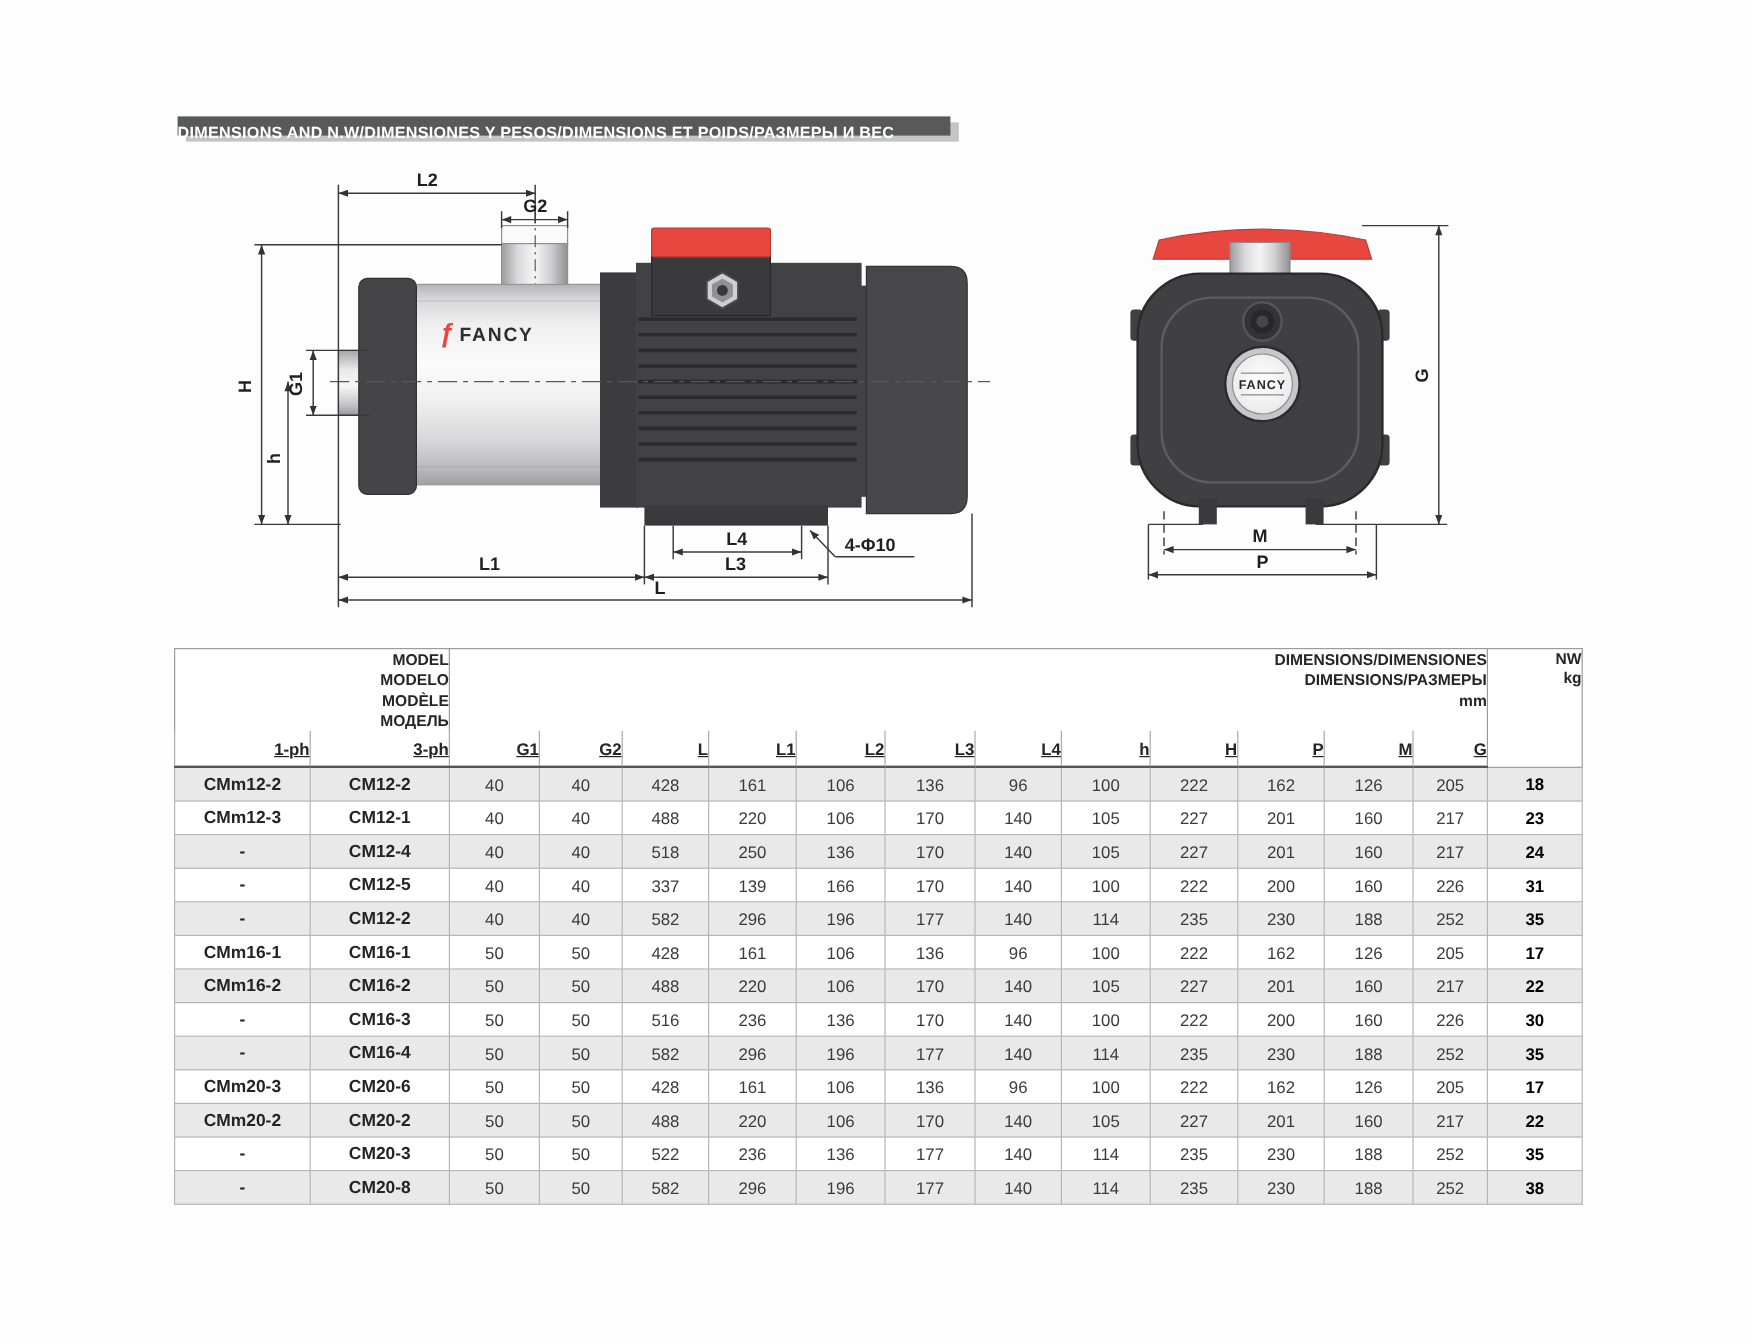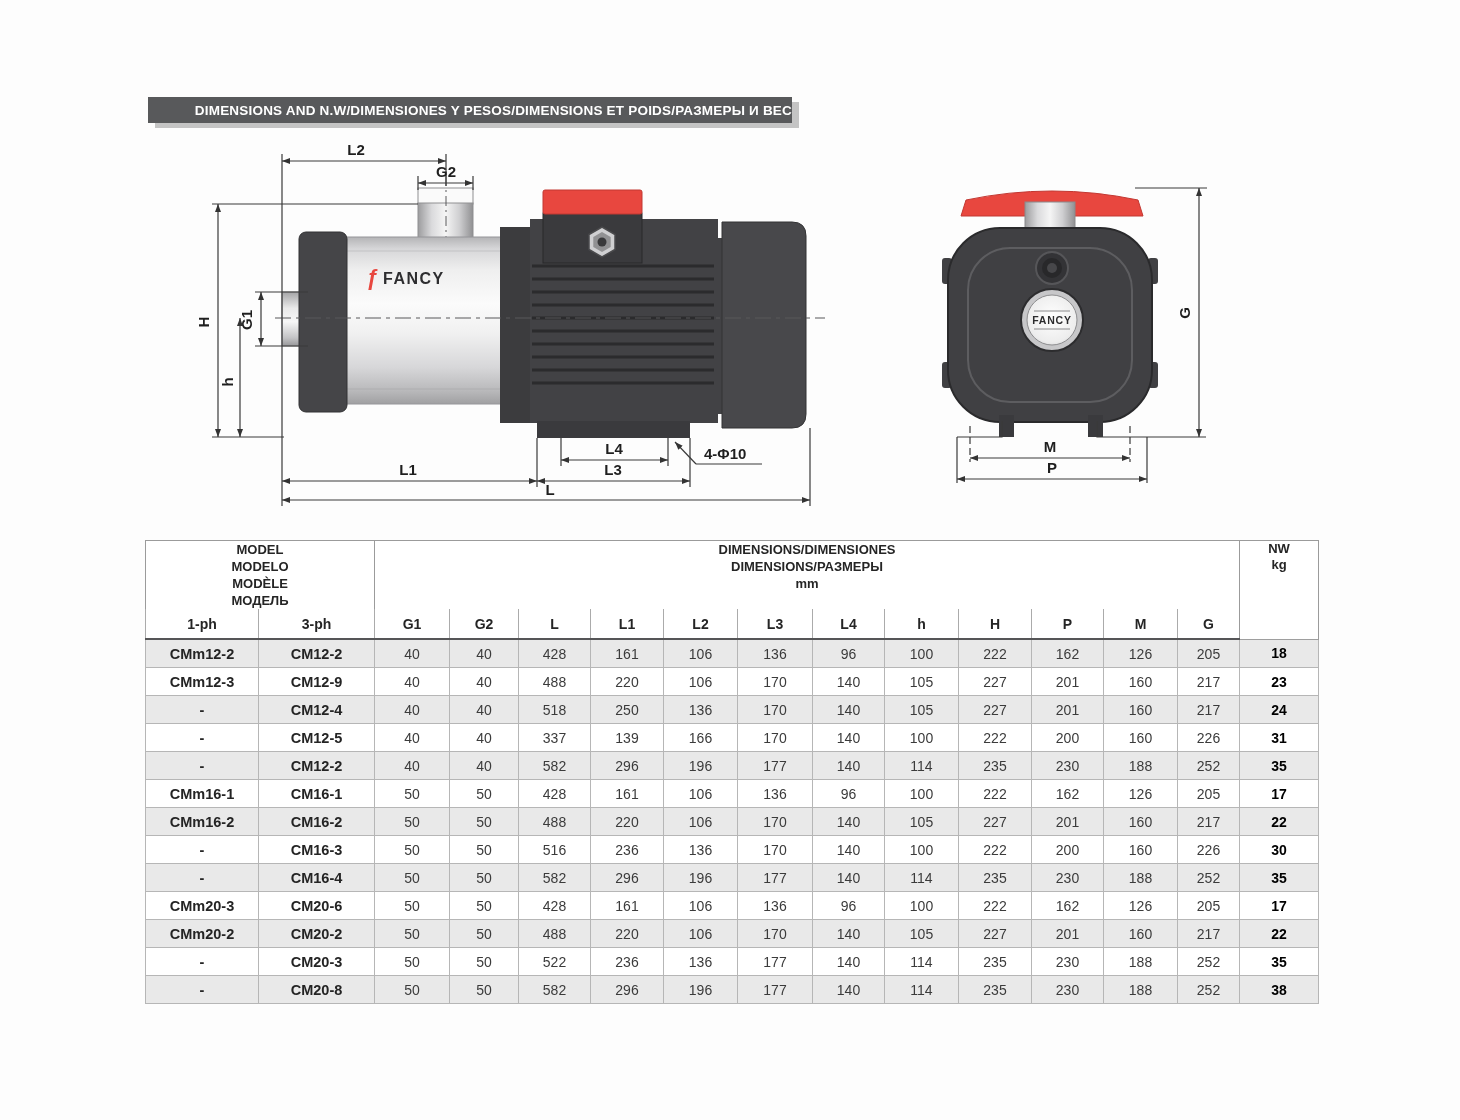--- a/index.html
+++ b/index.html
@@ -3,47 +3,48 @@
 <meta charset="utf-8">
 <style>
   html,body{margin:0;padding:0;}
   body{
     width:1460px;height:1120px;position:relative;
     background:#fdfdfd;
     font-family:"Liberation Sans", sans-serif;
     overflow:hidden;
   }
   .title-bar{
-    position:absolute;left:148px;top:97px;width:644px;height:26px;
+    position:absolute;left:148px;top:97px;width:644px;height:16px;
     background:#58595b;color:#ffffff;
-    font-size:13.5px;font-weight:bold;line-height:27px;text-align:right;
+    font-size:13.5px;font-weight:bold;line-height:27px;text-align:left;
     letter-spacing:0.2px;
     box-shadow:7px 5px 0 rgba(150,150,150,0.55);
   }
   .diagram-wrap{position:absolute;left:150px;top:130px;width:1210px;height:390px;}
   svg text{font-family:"Liberation Sans", sans-serif;}
   .dim-label{font-size:15px;font-weight:bold;fill:#1f1f1f;}
 
   table.spec-table{
     position:absolute;left:145px;top:540px;
     border-collapse:collapse;table-layout:fixed;
     font-family:"Liberation Sans", sans-serif;
   }
   table.spec-table th, table.spec-table td{padding:0;margin:0;}
   thead th{
     background:#ffffff;color:#252525;font-weight:bold;
     border:1px solid #9b9b9b;border-bottom:0;
     vertical-align:top;
+    text-align:right;
   }
   th.model-hdr{font-size:13px;line-height:17px;padding-top:9px;}
   th.dims-hdr{font-size:13px;line-height:17px;padding-top:9px;}
   th.nw-hdr{font-size:13px;line-height:16px;padding-top:13px;}
   tr.hdr-sub th{
     font-size:14px;height:29px;vertical-align:middle;
-    border:1px solid #ababab;border-top:0;border-bottom:2px solid #555557;
+    border:1px solid #ababab;border-top:0;border-bottom:2px solid #555557;text-decoration:underline;
   }
   tr.hdr-top th{border-bottom:0;}
   tbody td{
     height:27px;text-align:center;vertical-align:middle;
     font-size:14px;color:#3b3b3b;
     border:1px solid #b6b6b6;border-top:1px solid #9e9e9e;
     background:#ffffff;
   }
   tbody tr.shade td{background:#e9e9e9;}
   tbody td.model{font-weight:bold;color:#242424;font-size:14.5px;margin-top:12px;}
@@ -295,21 +296,21 @@
     <td>96</td>
     <td>100</td>
     <td>222</td>
     <td>162</td>
     <td>126</td>
     <td>205</td>
     <td class="nw">18</td>
   </tr>
       <tr>
     <td class="model">CMm12-3</td>
-    <td class="model">CM12-9</td>
+    <td class="model">CM12-1</td>
     <td>40</td>
     <td>40</td>
     <td>488</td>
     <td>220</td>
     <td>106</td>
     <td>170</td>
     <td>140</td>
     <td>105</td>
     <td>227</td>
     <td>201</td>

